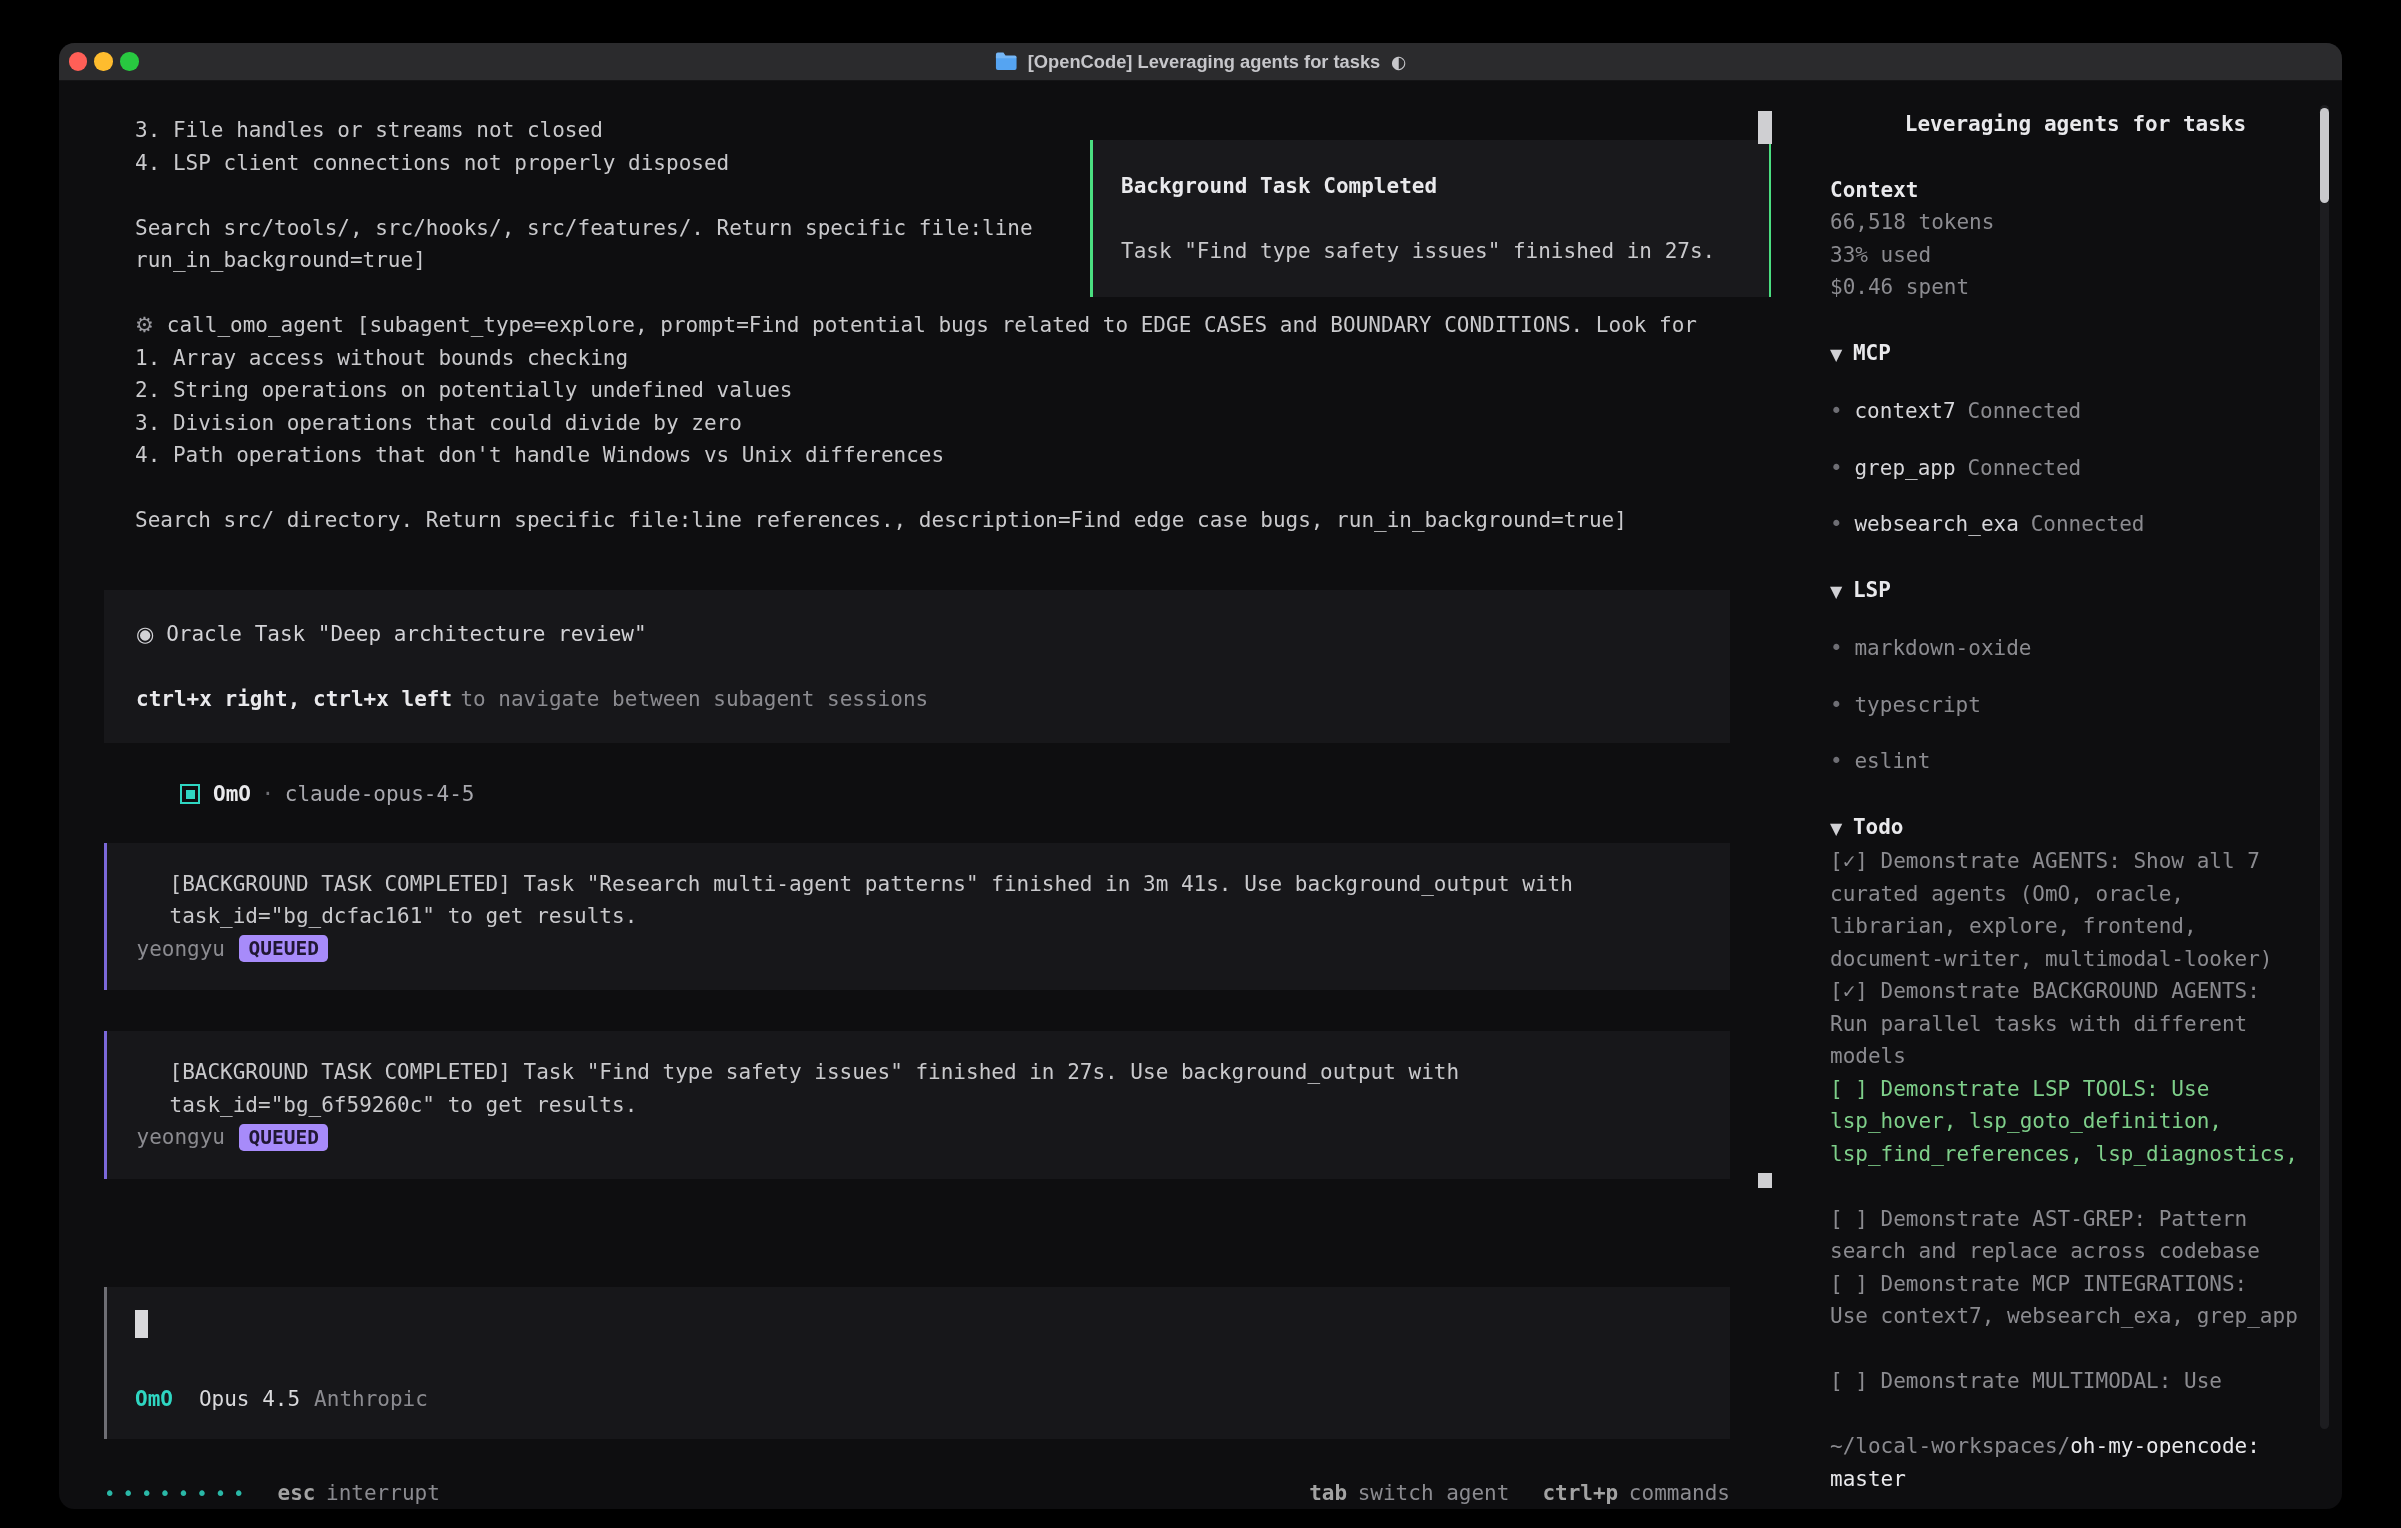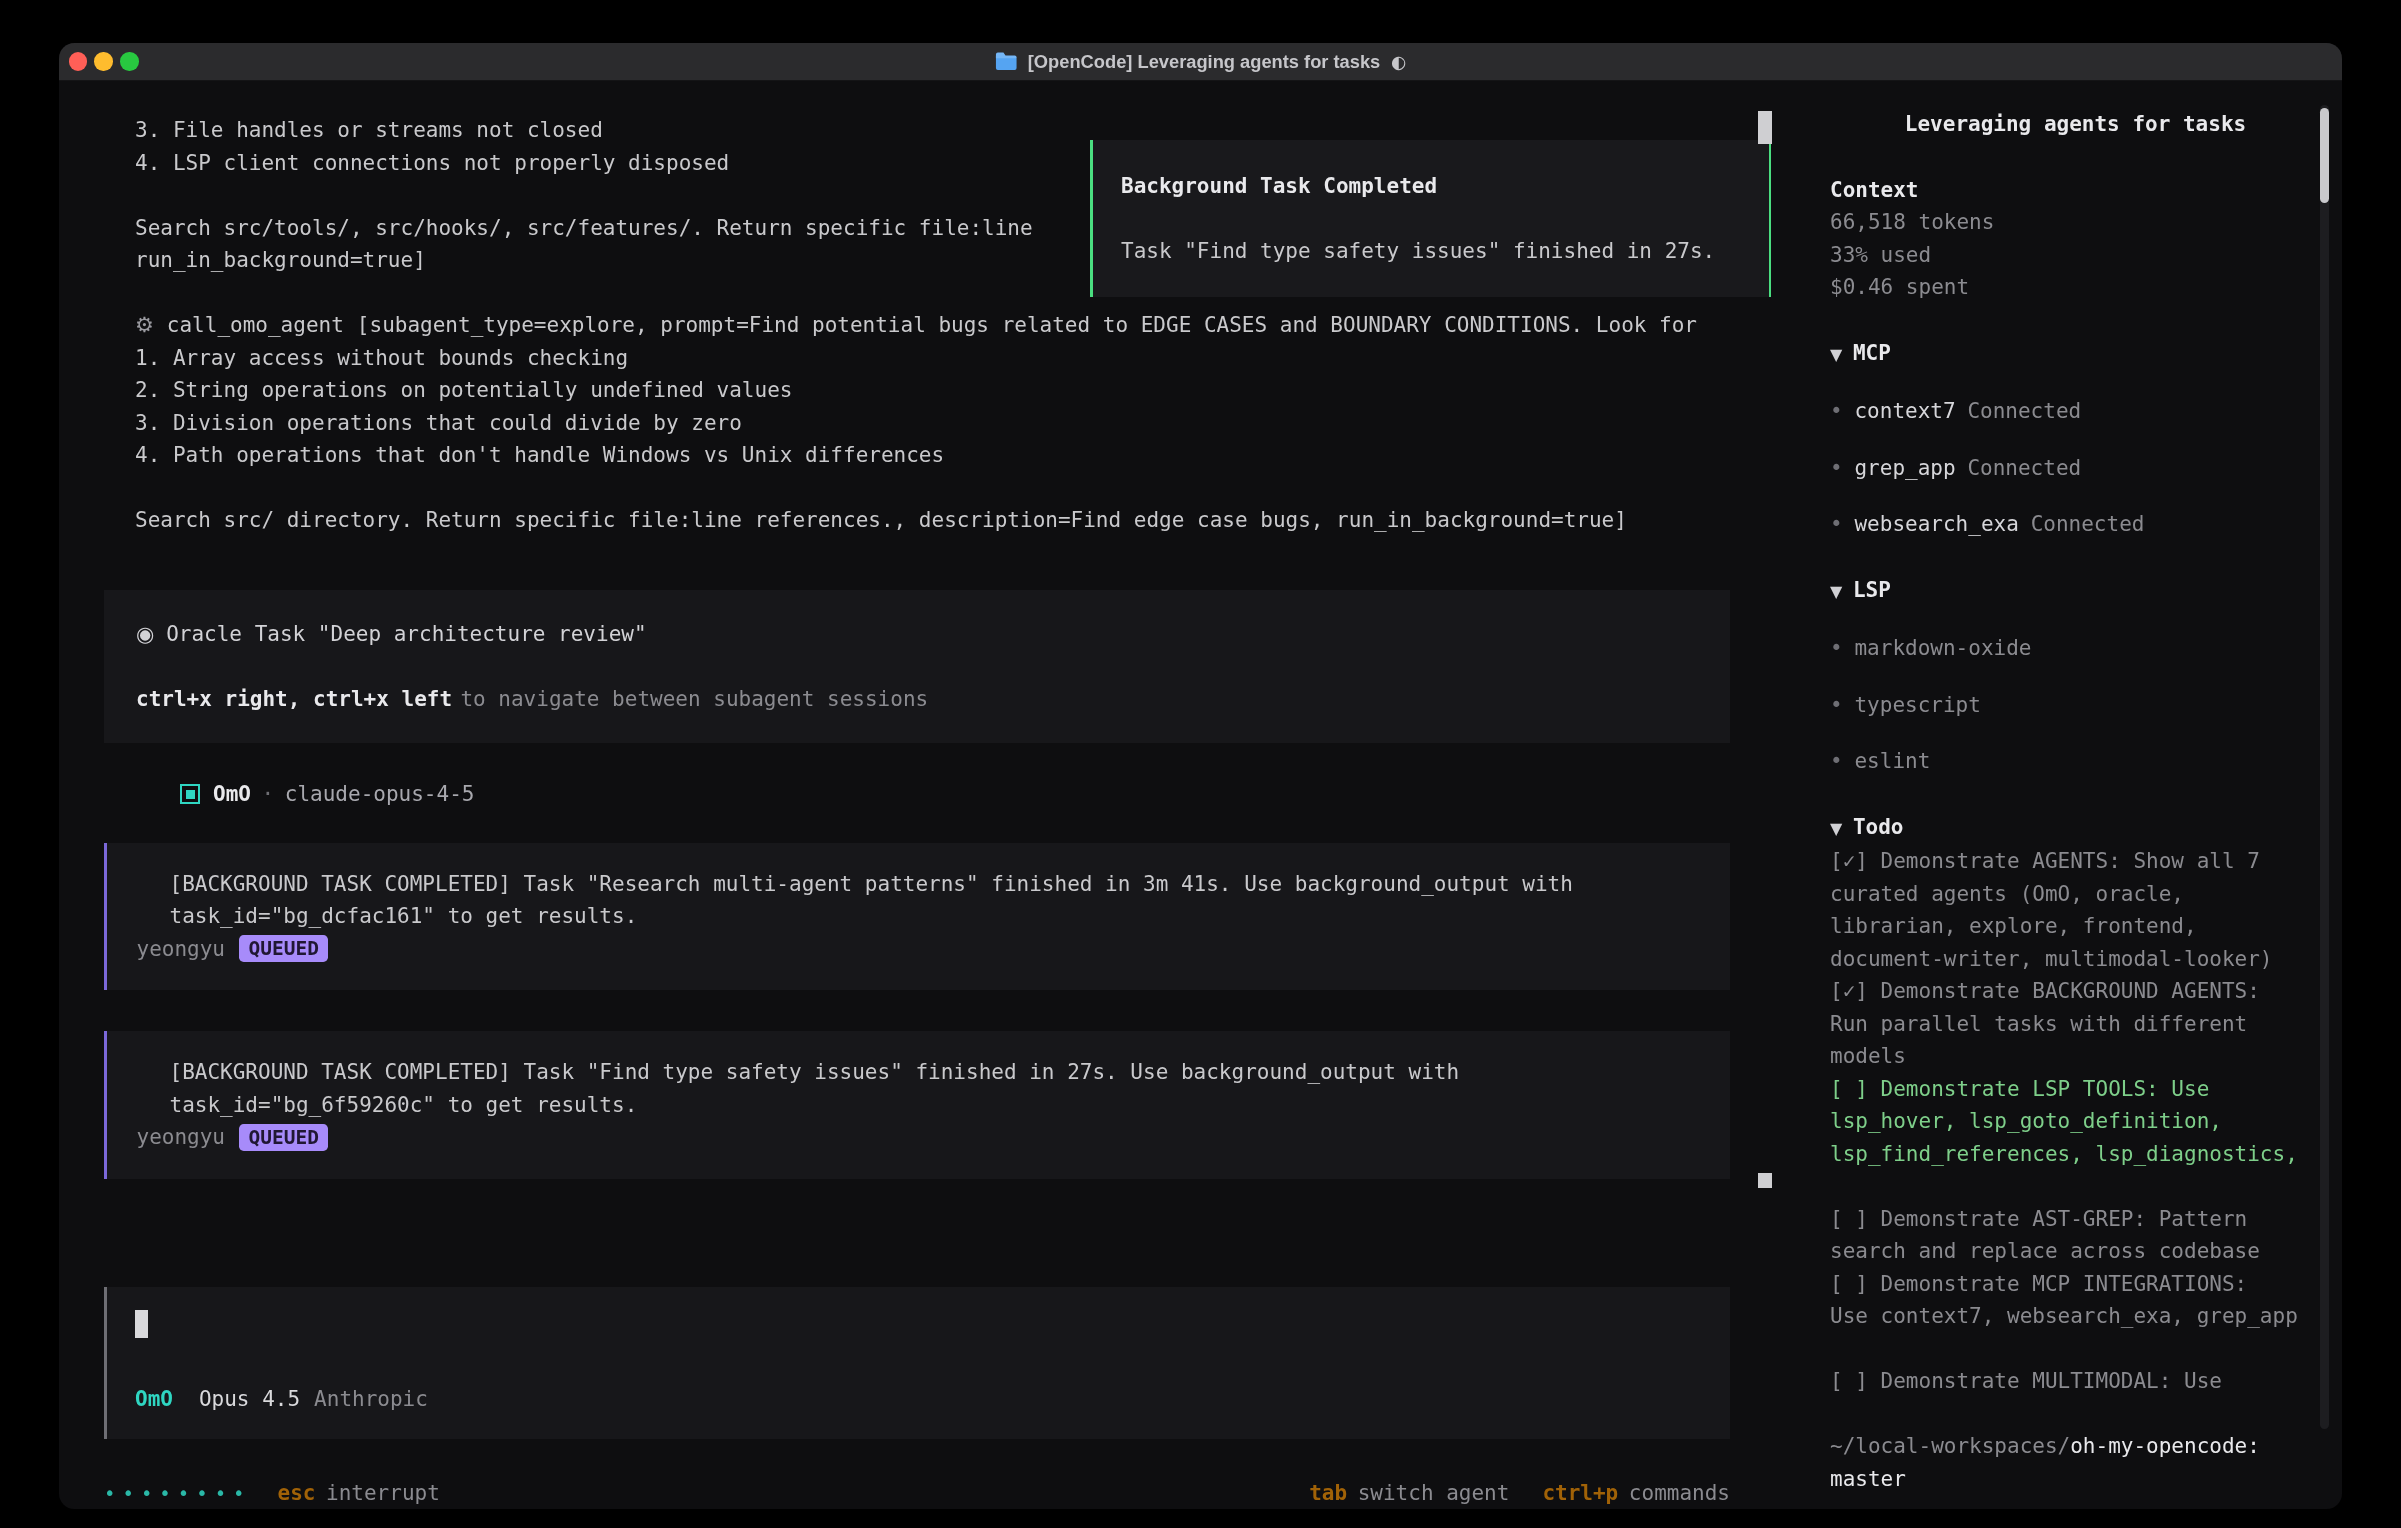--- a/index.html
+++ b/index.html
@@ -73,21 +73,21 @@
     padding:23.6px 28px; display:flex; flex-direction:column; justify-content:space-between; flex:0 0 auto;
   }
   .cursor { width:13px; height:28px; background:#d9d9dc; display:block; }
   .modelrow { display:flex; align-items:center; font-size:21px; height:32.5px; line-height:32.5px; }
   .m-agent { color:#2fd6c2; font-weight:700; margin-right:26px; }
   .m-model { color:#d9d9dc; margin-right:14px; }
   .m-provider { color:#8b8b90; }
   
   .statusbar { height:32.5px; margin:17.7px 66px 0 45px; display:flex; align-items:center; font-size:21px; flex:0 0 auto; }
   .spinner { color:#2fd6c2; letter-spacing:7px; margin-right:26px; opacity:.85; font-size:19px; }
-  .key { color:#a16207; font-weight:700; margin-right:10.6px; white-space:pre; }
+  .key { color:#a3a3a3; font-weight:700; margin-right:10.6px; white-space:pre; }
   .key-label { color:#8b8b90; white-space:pre; }
   .sb-spacer { flex:1; }
   .kv { display:flex; align-items:center; }
   .kv + .kv { margin-left:33px; }
   
   .sidebar {
     width:546px; flex:0 0 auto; padding:27px 21px 0 34px; position:relative;
     font-size:21px; line-height:32.5px;
   }
   .side-title { color:#e9e9ec; font-weight:700; white-space:pre;text-align:center; }

